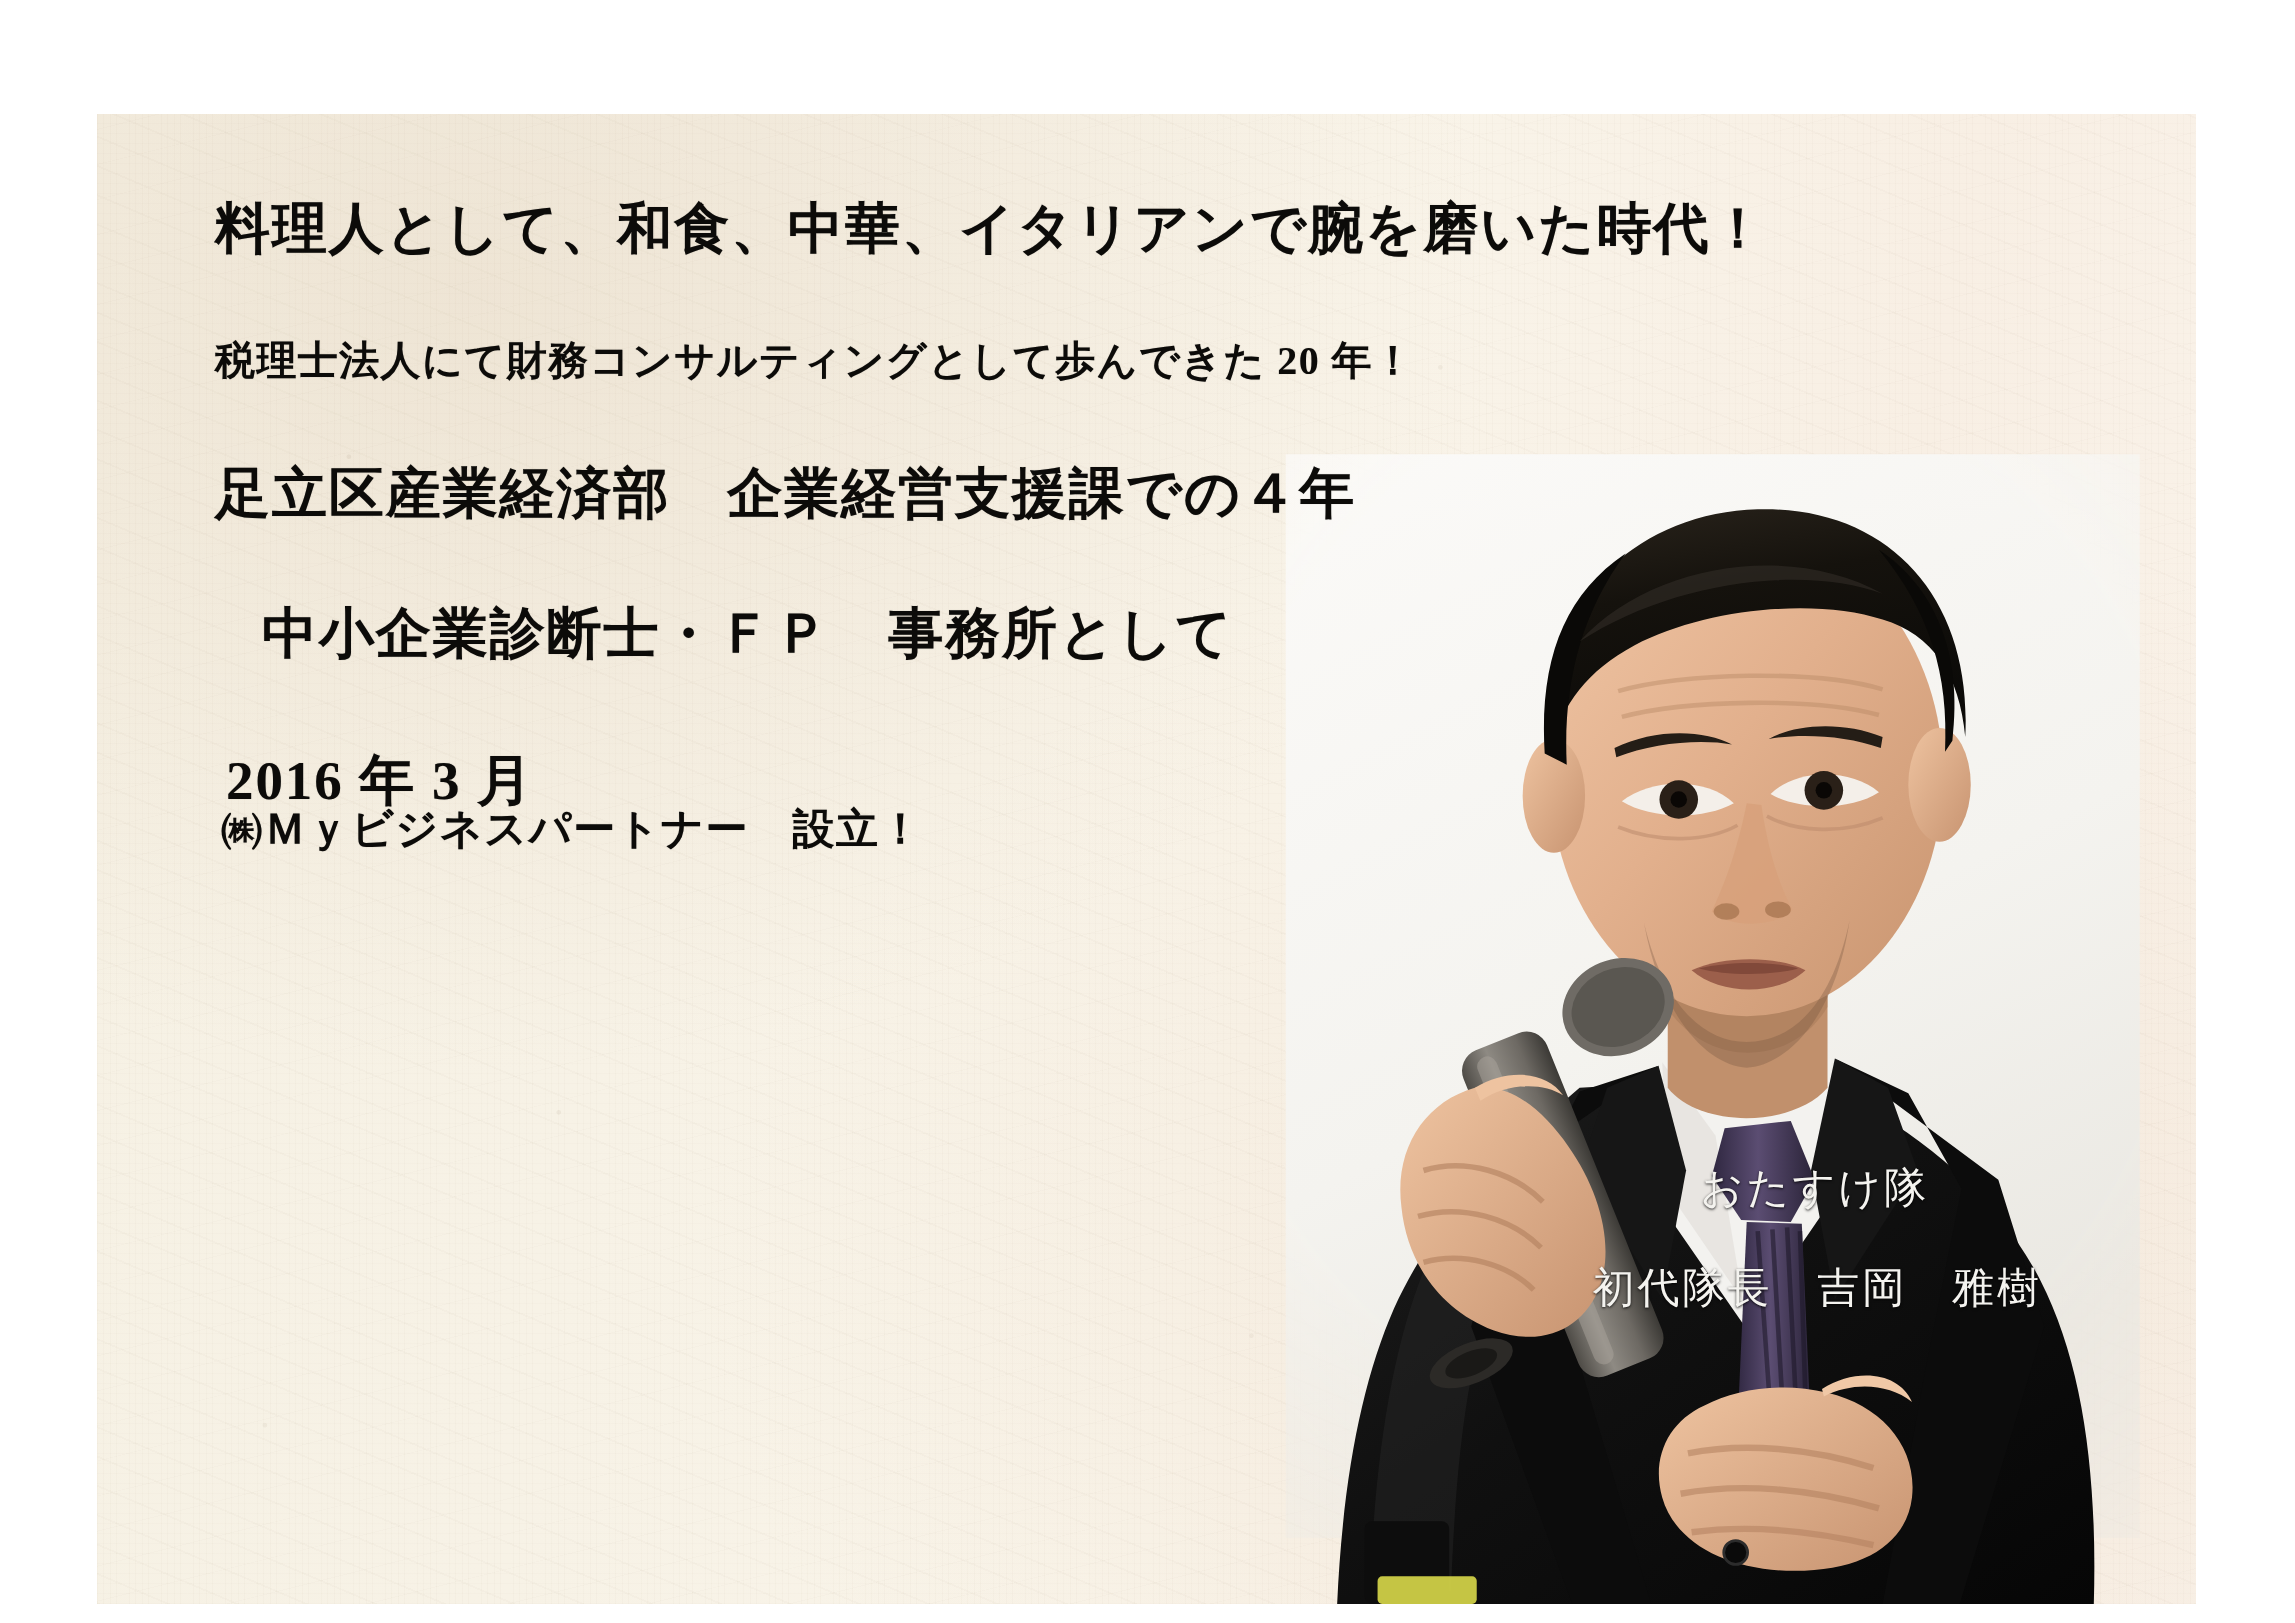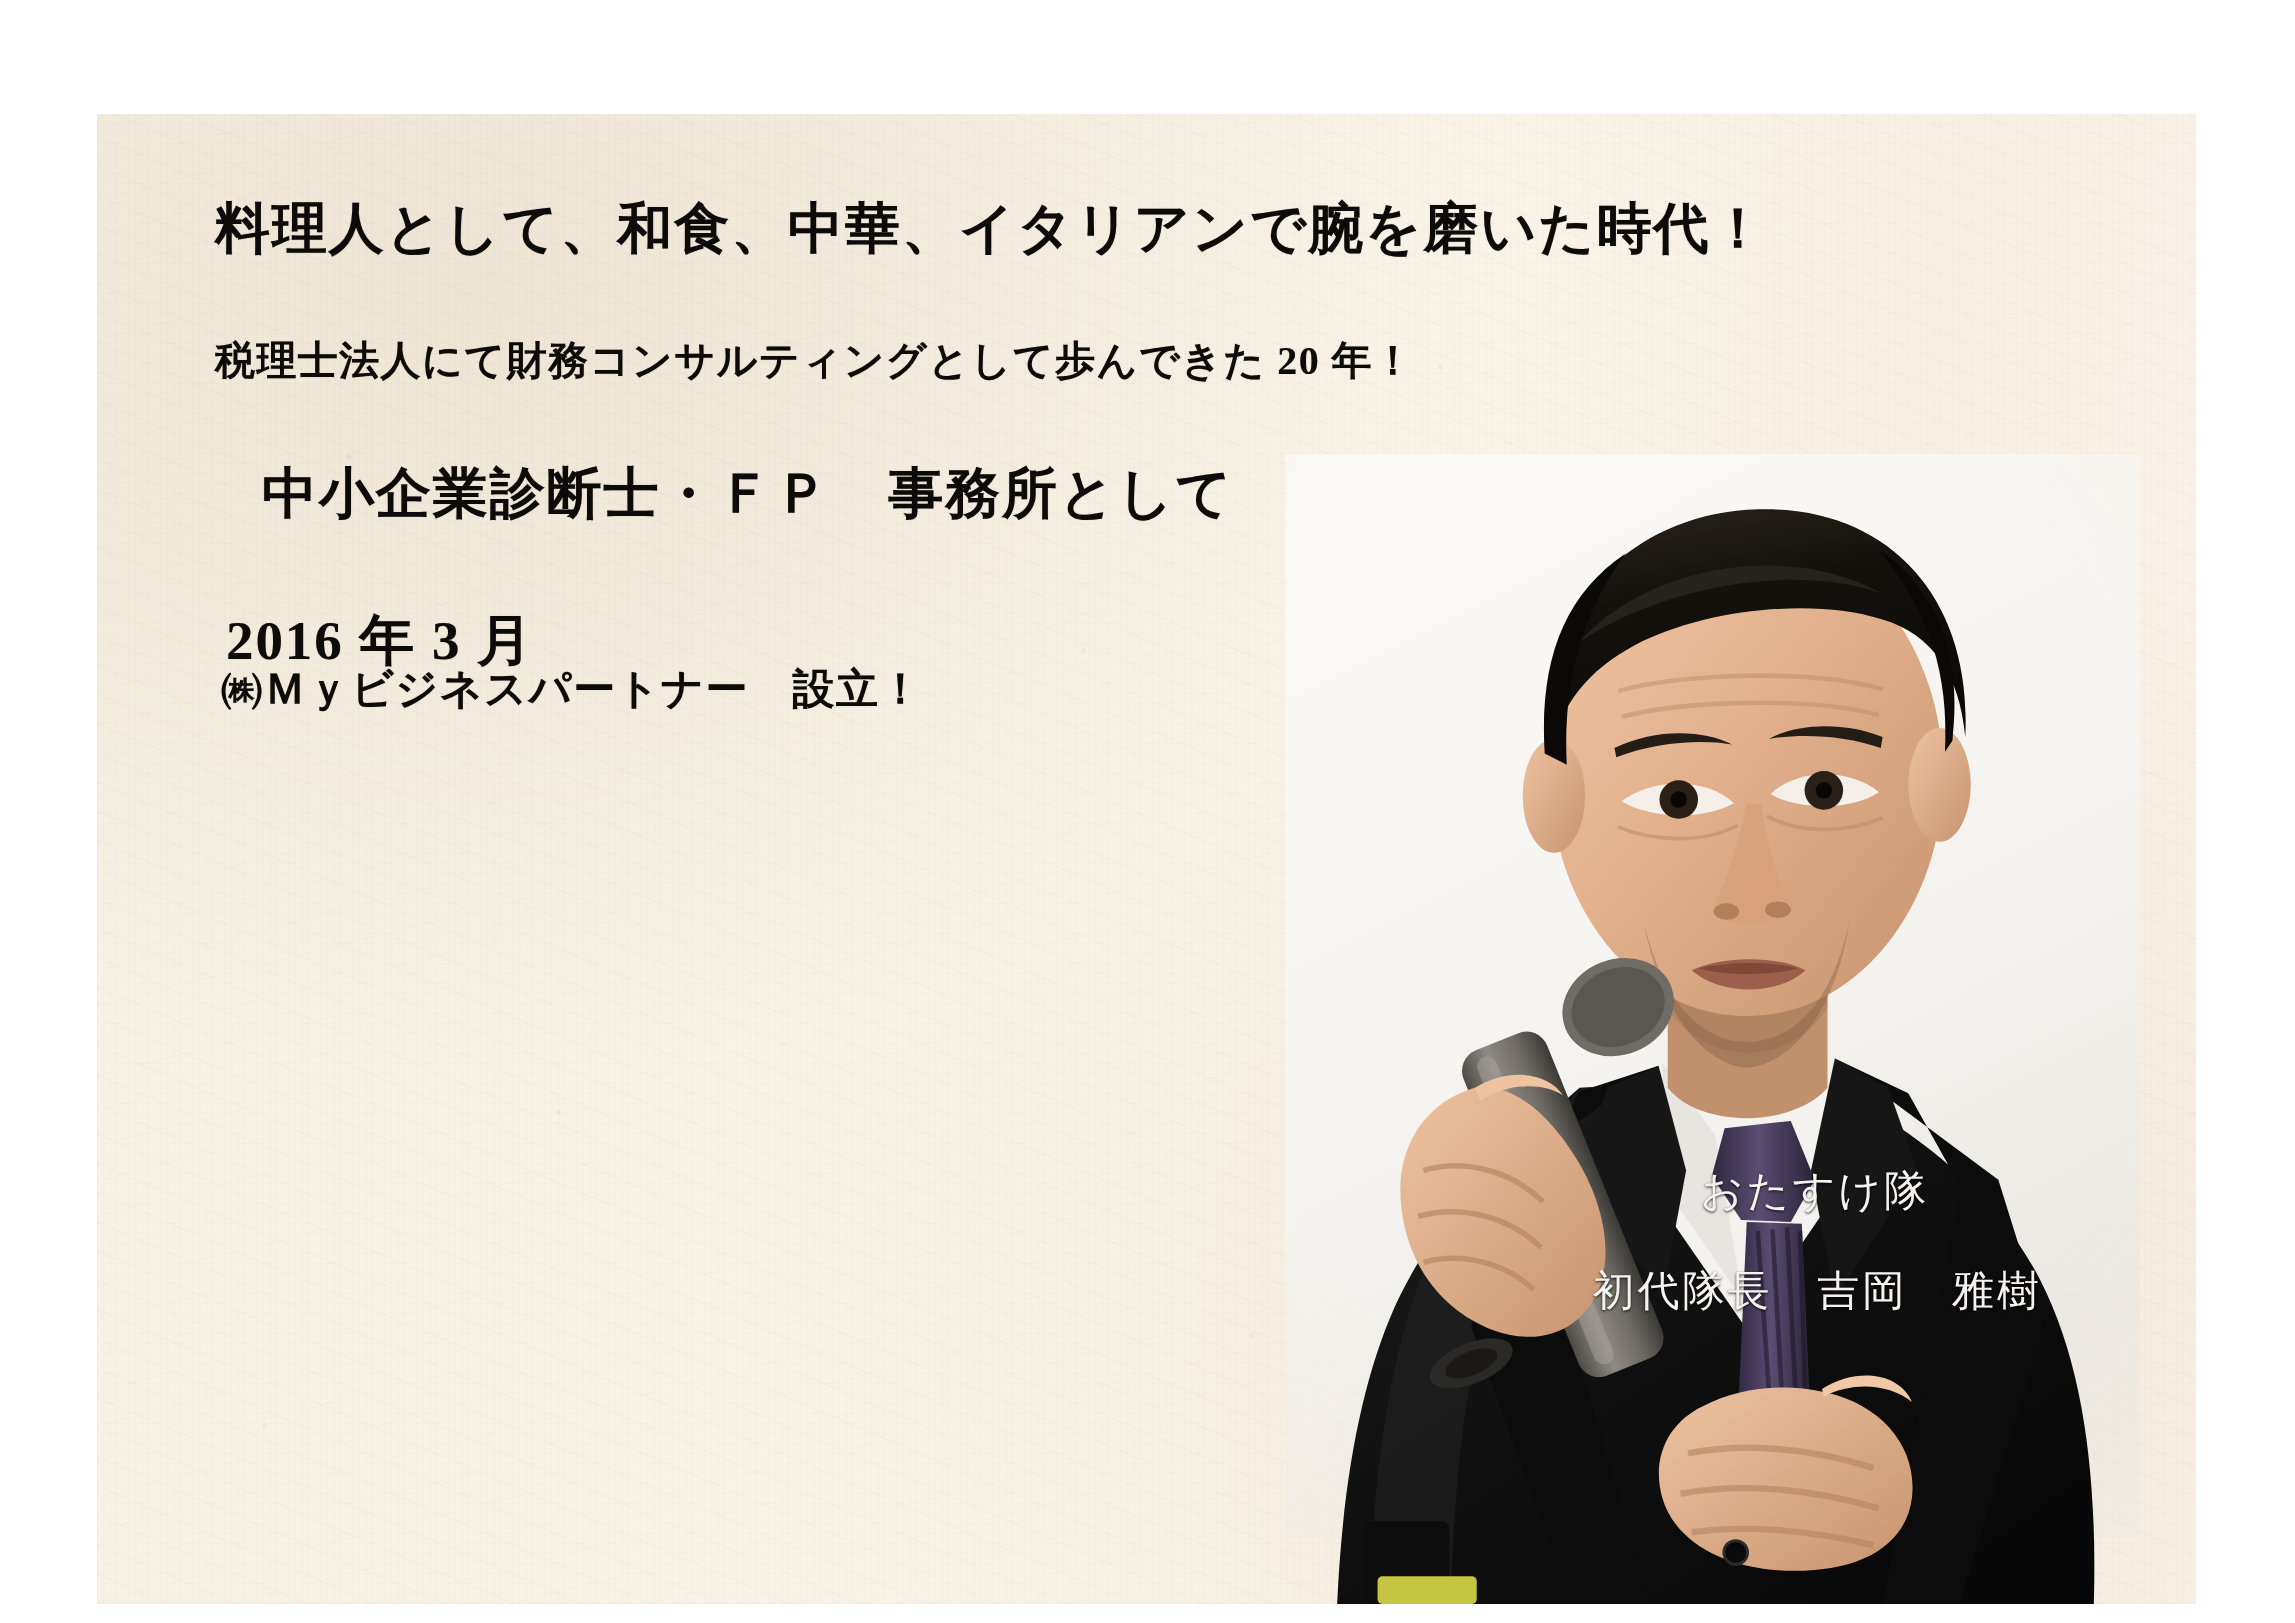--- a/index.html
+++ b/index.html
@@ -106,21 +106,21 @@
   
   #caption {
     position: absolute;
     right: 154px;
     top: 1056px;
     z-index: 9;
     text-align: left;
   }
   .cap {
     color: #f4f3ef;
-    font-family: Liberation Sans, sans-serif;
+    font-family: Liberation Mono, monospace;
     font-weight: 400;
     white-space: pre;
     line-height: 1.0;
     letter-spacing: .07em;
     text-shadow: 0 0.9px 2.8px rgba(0,0,0,.85);
   }
   .cap-title { font-size: 42px; margin-left: 108px; margin-bottom: 58px; }
   .cap-name  { font-size: 42px; }
 </style>
 </head>
@@ -299,20 +299,21 @@
         <g>
           <rect x="236" y="1172" width="92" height="90" rx="8" fill="#0d0d0d"></rect>
           <rect x="250" y="1232" width="108" height="30" rx="5" fill="#d9d94a" opacity=".9"></rect>
         </g>
       </svg>
     </div>
 
     <div id="copy">
       <div class="line l1">料理人として、和食、中華、イタリアンで腕を磨いた時代！</div>
       <div class="line l2">税理士法人にて財務コンサルティングとして歩んできた 20 年！</div>
+      <div class="line l3">足立区産業経済部　企業経営支援課での４年</div>
       <div class="line l5">中小企業診断士・ＦＰ　事務所として</div>
       <div class="line l6">2016 年 3 月</div>
       <div class="line l7">㈱Ｍｙビジネスパートナー　設立！</div>
     </div>
 
     <div id="caption">
       <div class="cap cap-title">おたすけ隊</div>
       <div class="cap cap-name">初代隊長　吉岡　雅樹</div>
     </div>
 

